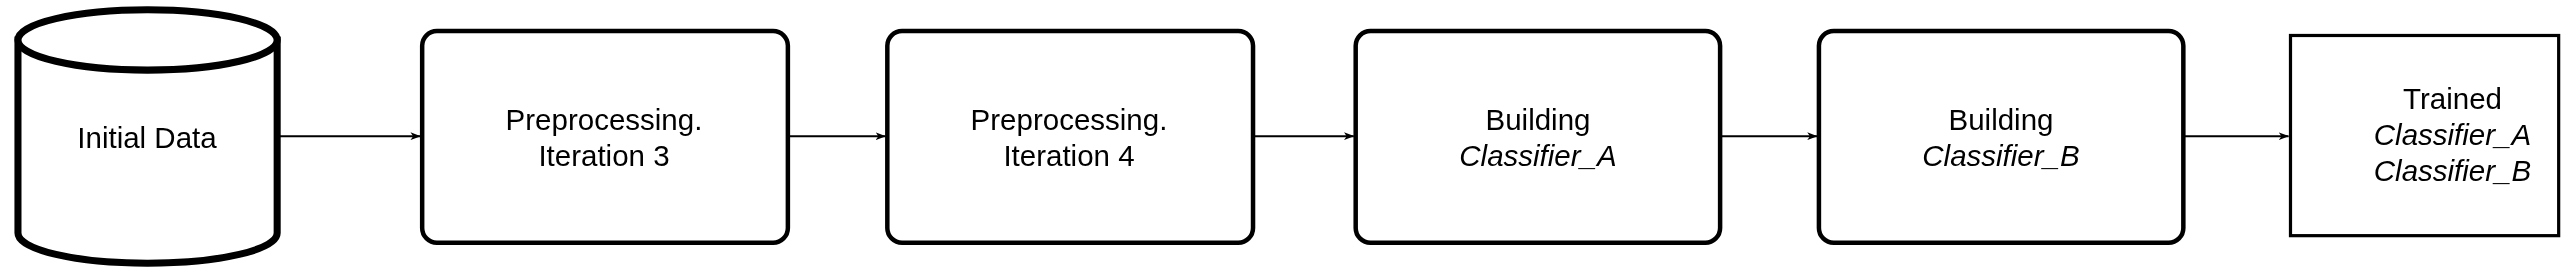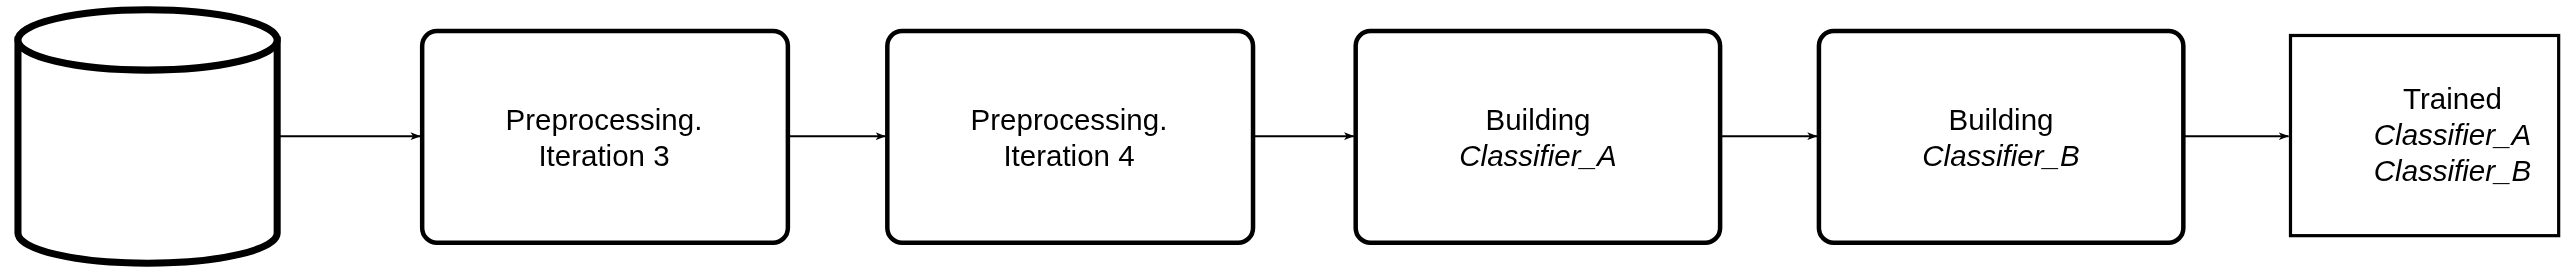--- a/index.html
+++ b/index.html
@@ -66,20 +66,23 @@
 
     <rect x="3570" y="55" width="418" height="312" fill="#ffffff" stroke="#000000" stroke-width="5"></rect>
 
     <line x1="436" y1="212" x2="655" y2="212" stroke="#000000" stroke-width="3.2" marker-end="url(#arrowhead)"></line>
     <line x1="1228" y1="212" x2="1380" y2="212" stroke="#000000" stroke-width="3.2" marker-end="url(#arrowhead)"></line>
     <line x1="1953" y1="212" x2="2110" y2="212" stroke="#000000" stroke-width="3.2" marker-end="url(#arrowhead)"></line>
     <line x1="2681" y1="212" x2="2832" y2="212" stroke="#000000" stroke-width="3.2" marker-end="url(#arrowhead)"></line>
     <line x1="3403" y1="212" x2="3567" y2="212" stroke="#000000" stroke-width="3.2" marker-end="url(#arrowhead)"></line>
   </svg>
 
+  <div class="node-label" style="left:53px; top:96px; width:188px; height:83px;">
+    <span class="ln">Initial Data</span>
+  </div>
 
   <div class="node-label" style="left:420px; top:77px; width:368px; height:122px;">
     <span class="ln">Preprocessing.</span>
     <span class="ln">Iteration 3</span>
   </div>
 
   <div class="node-label" style="left:885px; top:77px; width:368px; height:122px;">
     <span class="ln">Preprocessing.</span>
     <span class="ln">Iteration 4</span>
   </div>

